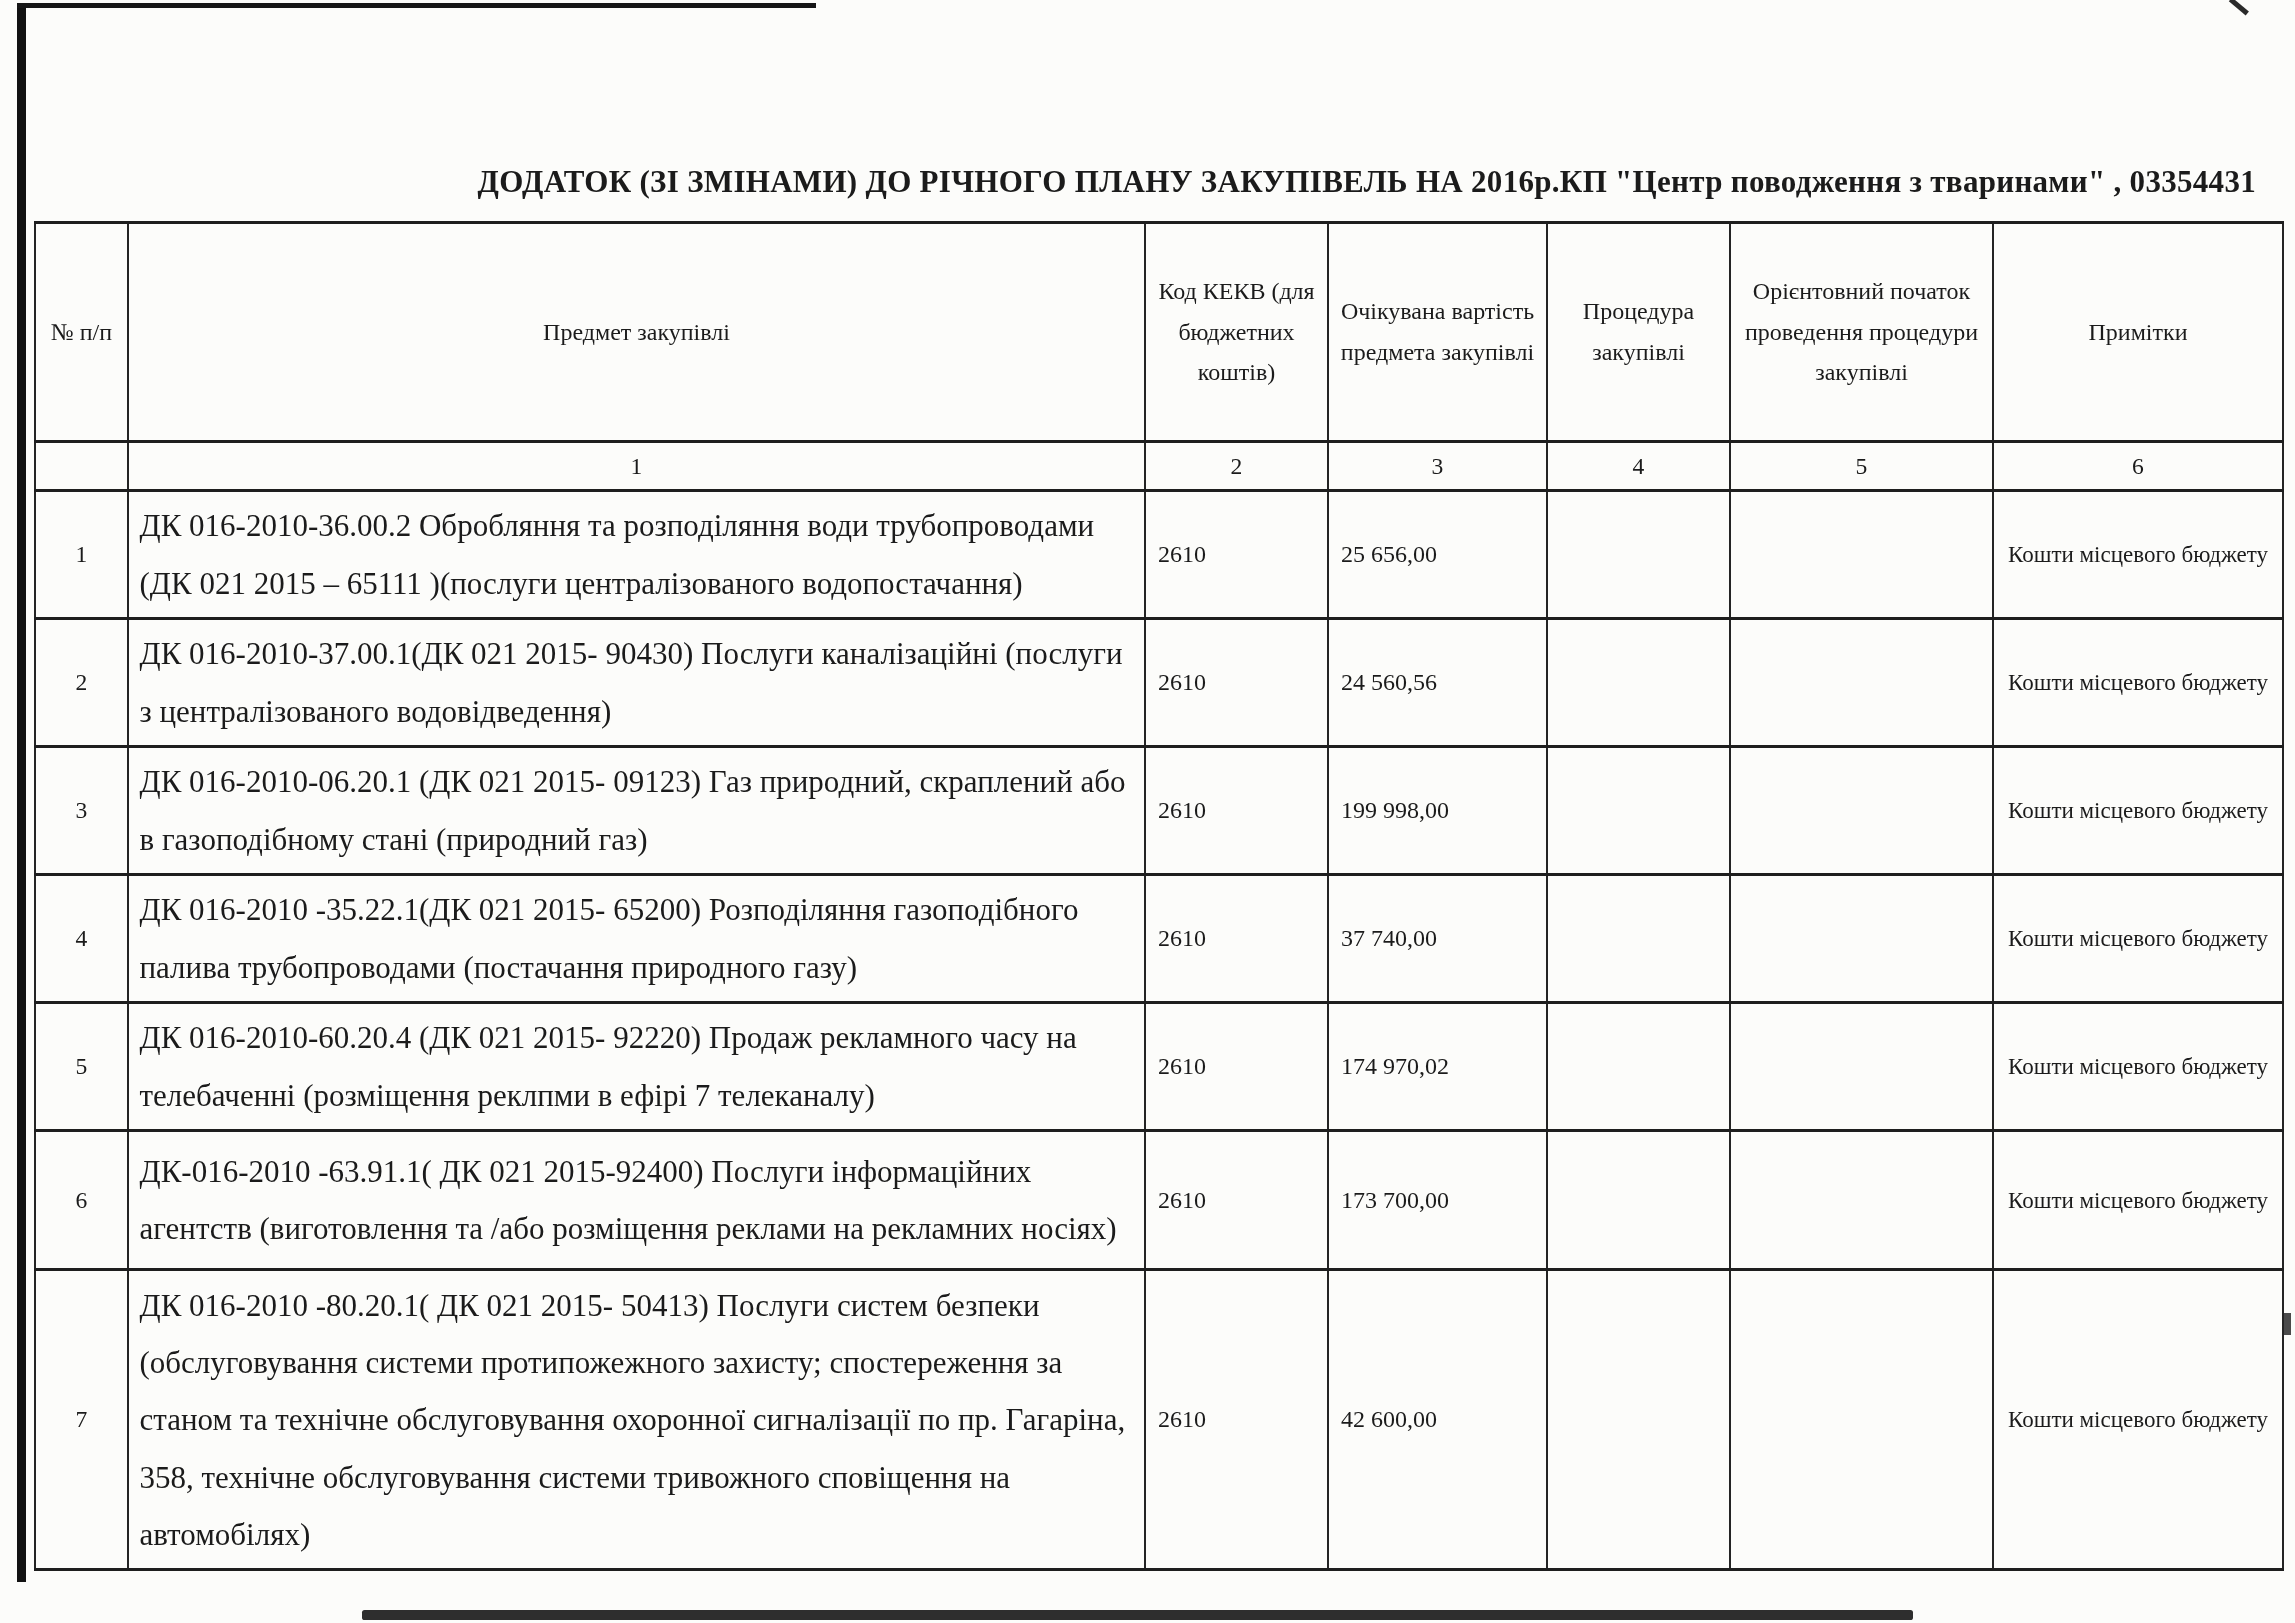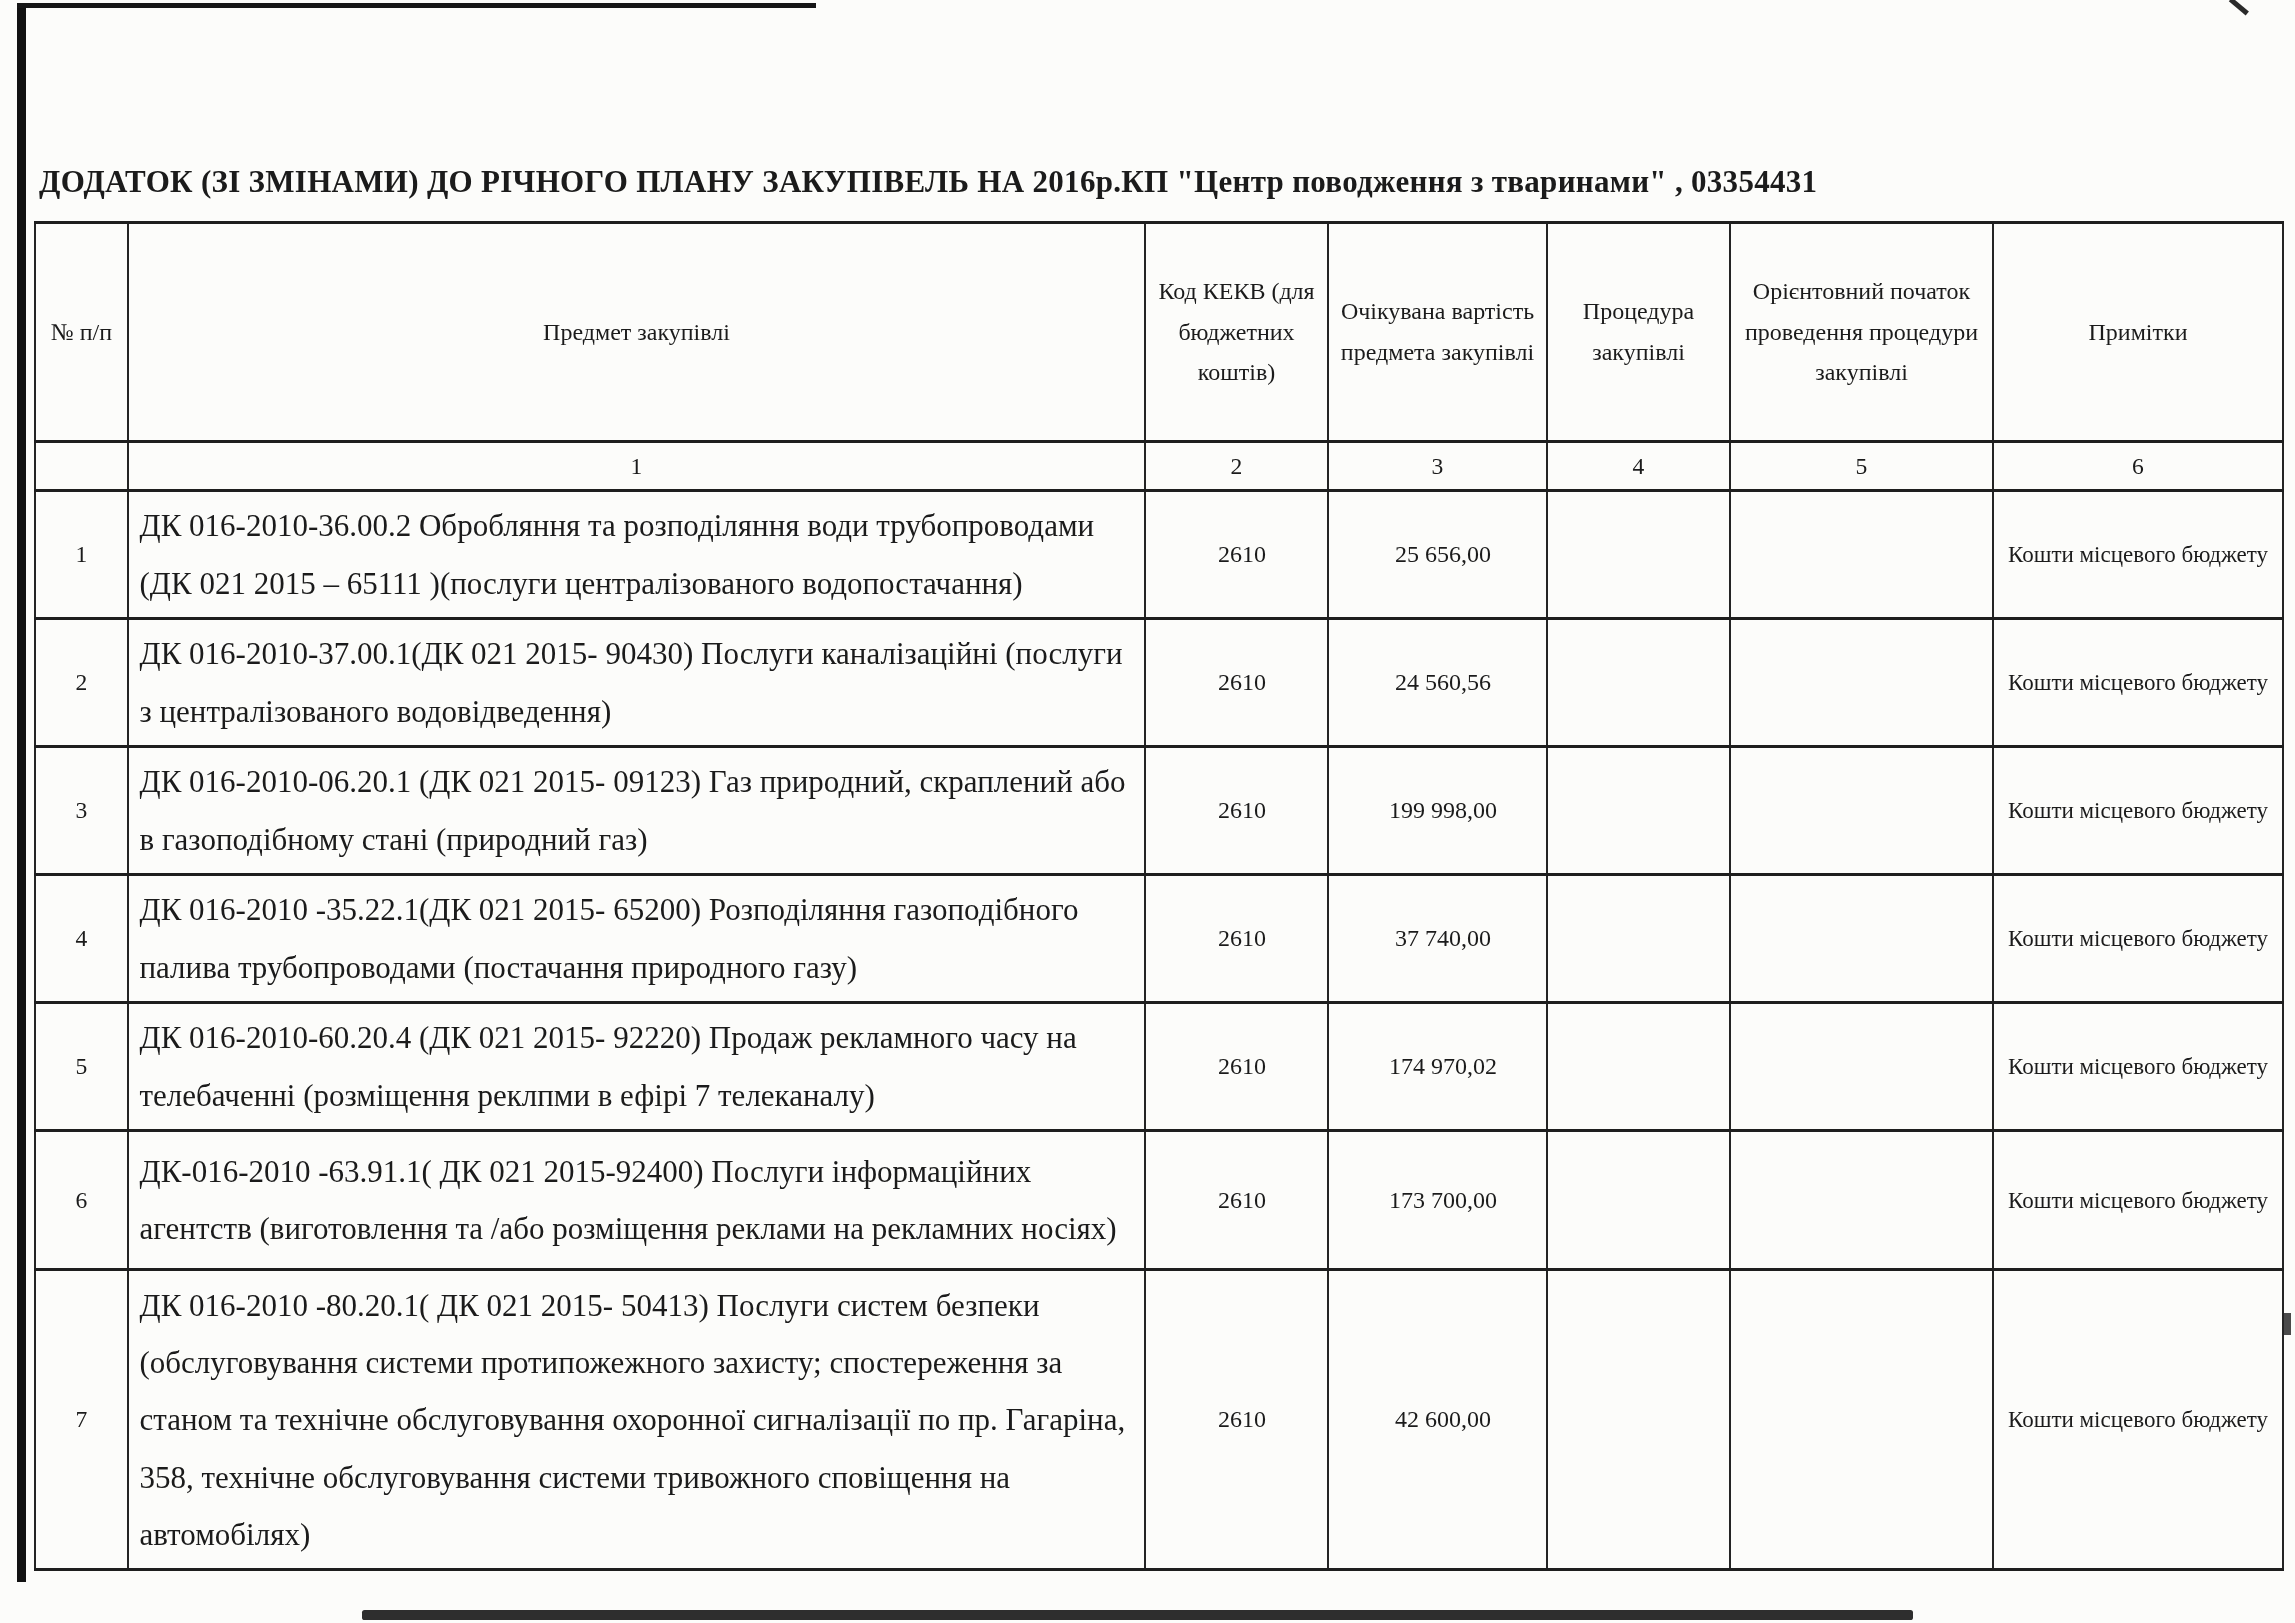--- a/index.html
+++ b/index.html
@@ -14,21 +14,21 @@
   }
   
   .scan-left-bar{position:absolute;left:17px;top:2.6px;width:8.5px;height:1579px;background:#121212;}
   .scan-top-line{position:absolute;left:17px;top:2.6px;width:799px;height:5.2px;background:#161616;}
   .scan-topright-tick{position:absolute;left:2228px;top:3.9px;width:22px;height:4.6px;background:#2a2a2a;transform:rotate(40deg);}
   .scan-bottom-bar{position:absolute;left:362px;top:1610px;width:1551px;height:9.8px;background:#2e2e2e;border-radius:2.6px;}
   .scan-right-mark{position:absolute;left:2282px;top:1313px;width:9.2px;height:22px;background:#4a4a4a;}
 
   .title{
     position:absolute;top:164px;left:39px;width:2217px;
-    text-align:left;
+    text-align:right;
     font-size:31px;font-weight:bold;
     letter-spacing:0.3px;
     white-space:nowrap;
   }
 
   .doc-table{
     position:absolute;left:34px;top:221px;
     width:2247px;
     border-collapse:collapse;
     table-layout:fixed;
@@ -49,21 +49,21 @@
   .r-6{height:139px;}
   .r-7{height:214px;}
 
   .c-center{text-align:center;}
   .head-cell{font-size:24px;line-height:1.7;text-align:center;padding:2.6px 6.5px;}
   .num-cell{text-align:center;font-size:23.6px;}
   .subject-cell{
     text-align:left;padding:5.2px 6.5px 5.2px 10.5px;
     line-height:1.85;font-size:31px;
   }
-  .val-cell{text-align:center;white-space:nowrap;font-size:24px;padding-left:12px;}
+  .val-cell{text-align:left;white-space:nowrap;font-size:24px;padding-left:12px;}
   .notes-cell{text-align:center;line-height:1.8;font-size:23px;padding:2.6px 9.2px;}
 </style>
 </head>
 <body>
 
 <div class="page">
 
   <div class="scan-left-bar"></div>
   <div class="scan-top-line"></div>
   <div class="scan-topright-tick"></div>

